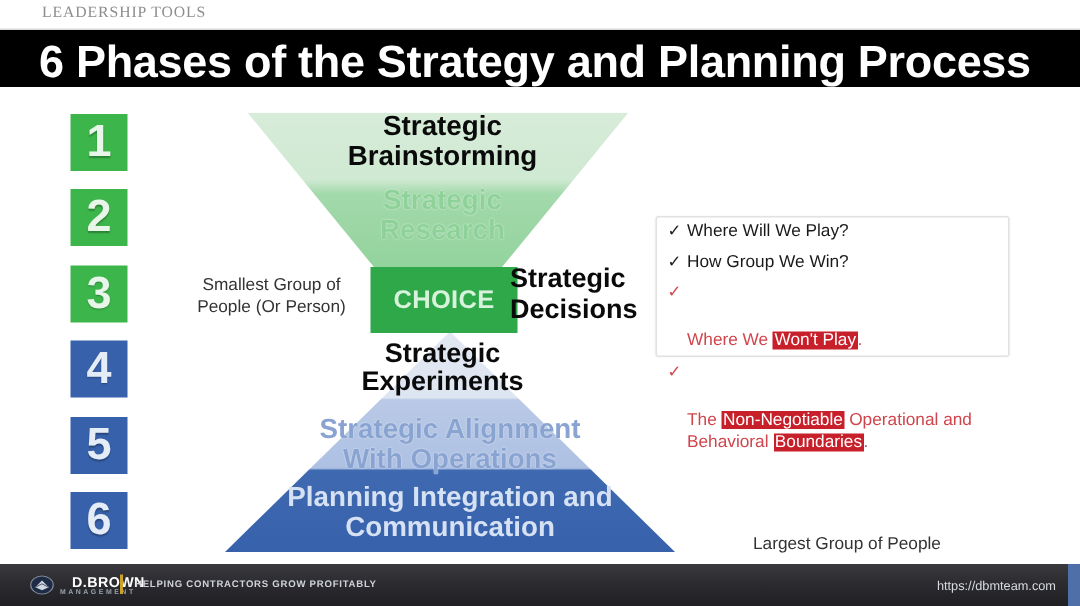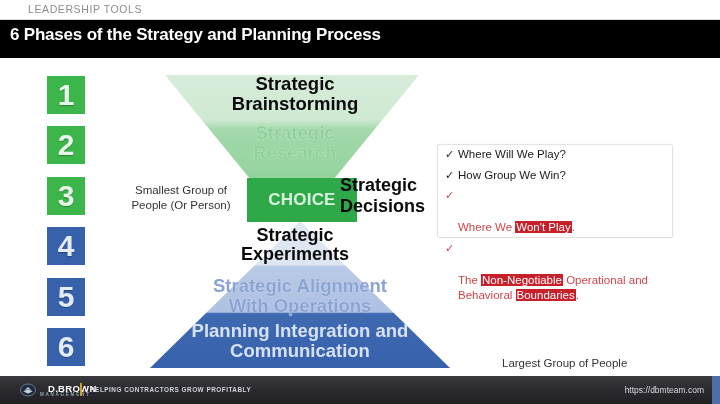--- a/index.html
+++ b/index.html
@@ -21,41 +21,41 @@
     left: 0; top: 0;
     width: 720px; height: 20px;
     background: #ffffff;
   }
   .kicker-text {
     position: absolute;
     left: 8px; top: 3px;
     font-size: 10.5px;
     letter-spacing: 0.6px;
     color: #8d8d8d;
-    font-family: Liberation Sans, sans-serif;
+    font-family: Liberation Serif, serif;
     padding-left: 20px;
   }
   .kicker-rule {
     position: absolute;
     left: 0; top: 19px;
     width: 720px; height: 1px;
     background: #d9d9d9;
   }
 
   
   .title-band {
     position: absolute;
     left: 0; top: 20px;
     width: 720px; height: 38px;
     background: #000000;
   }
   .title-text {
     position: absolute;
-    left: 10px; top: 25px;
-    font-size: 17px;
+    left: 26px; top: 25px;
+    font-size: 30px;
     font-weight: bold;
     color: #ffffff;
     letter-spacing: -0.2px;
     white-space: nowrap;
   }
 
   
   .stage {
     position: absolute;
     left: 0; top: 58px;
@@ -128,21 +128,21 @@
   }
   #lbl-planning {
     left: 150px; top: 263px; width: 300px;
     font-size: 18.5px; color: #d6e2f3;
   }
 
   
   .choice-box {
     position: absolute;
     left: 247px; top: 120px;
-    width: 110px; height: 44px;
+    width: 98px; height: 44px;
     background: #2fa84a;
     display: flex;
     align-items: center;
     justify-content: center;
   }
   .choice-text {
     font-size: 17px;
     font-weight: bold;
     color: #d8f3dc;
     letter-spacing: 0.2px;

